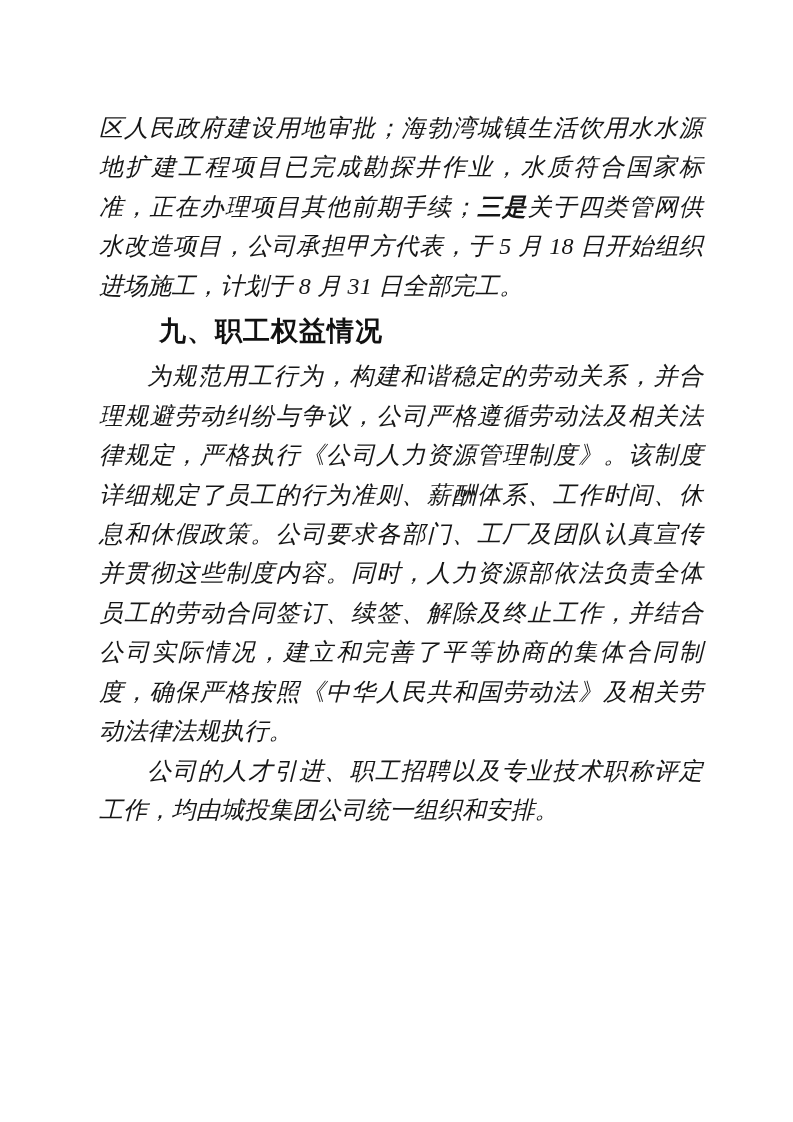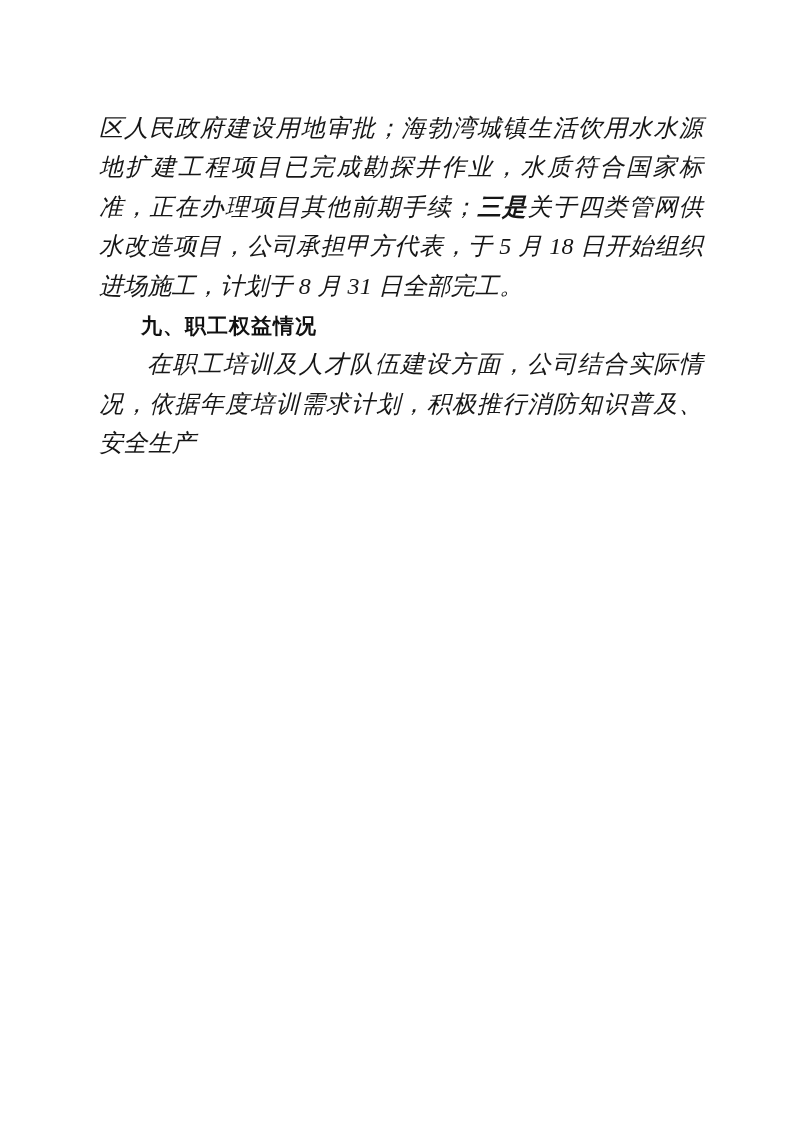--- a/index.html
+++ b/index.html
@@ -42,42 +42,43 @@
   .body-para {
     text-indent: 2em;
   }
   .no-indent {
     text-indent: 0;
   }
   .bold-run {
     font-weight: bold;
   }
   .section-heading {
-    margin: 0;
+    margin: 6px;
     font-family: "Liberation Sans", "DejaVu Sans", sans-serif;
     font-style: normal;
     font-weight: 700;
-    font-size: 21px;
+    font-size: 27px;
     line-height: 39.4px;
     text-indent: 2em;
     letter-spacing: 1px;
     color: #111111;
     text-align: left;
   }
 </style>
 </head>
 <body>
 
 <div class="page">
   <div class="content">
 
     <p class="body-para no-indent"><span>区人民政府建设用地审批；海勃湾城镇生活饮用水水源地扩建工程项目已完成勘探井作业，水质符合国家标准，正在办理项目其他前期手续；</span><span class="bold-run">三是</span><span>关于四类管网供水改造项目，公司承担甲方代表，于 5 月 18 日开始组织进场施工，计划于 8 月 31 日全部完工。</span></p>
 
     <h2 class="section-heading">九、职工权益情况</h2>
 
 
+    <p class="body-para">为规范用工行为，构建和谐稳定的劳动关系，并合理规避劳动纠纷与争议，公司严格遵循劳动法及相关法律规定，严格执行《公司人力资源管理制度》。该制度详细规定了员工的行为准则、薪酬体系、工作时间、休息和休假政策。公司要求各部门、工厂及团队认真宣传并贯彻这些制度内容。同时，人力资源部依法负责全体员工的劳动合同签订、续签、解除及终止工作，并结合公司实际情况，建立和完善了平等协商的集体合同制度，确保严格按照《中华人民共和国劳动法》及相关劳动法律法规执行。</p>
 
 
+    <p class="body-para">公司的人才引进、职工招聘以及专业技术职称评定工作，均由城投集团公司统一组织和安排。</p>
 
-    <p class="body-para">在职工培训及人才队伍建设方面，公司结合实际情况，依据年度培训需求计划，积极推行消防知识普及、安全生产</p>
 
   </div>
 </div>
 
 </body></html>

